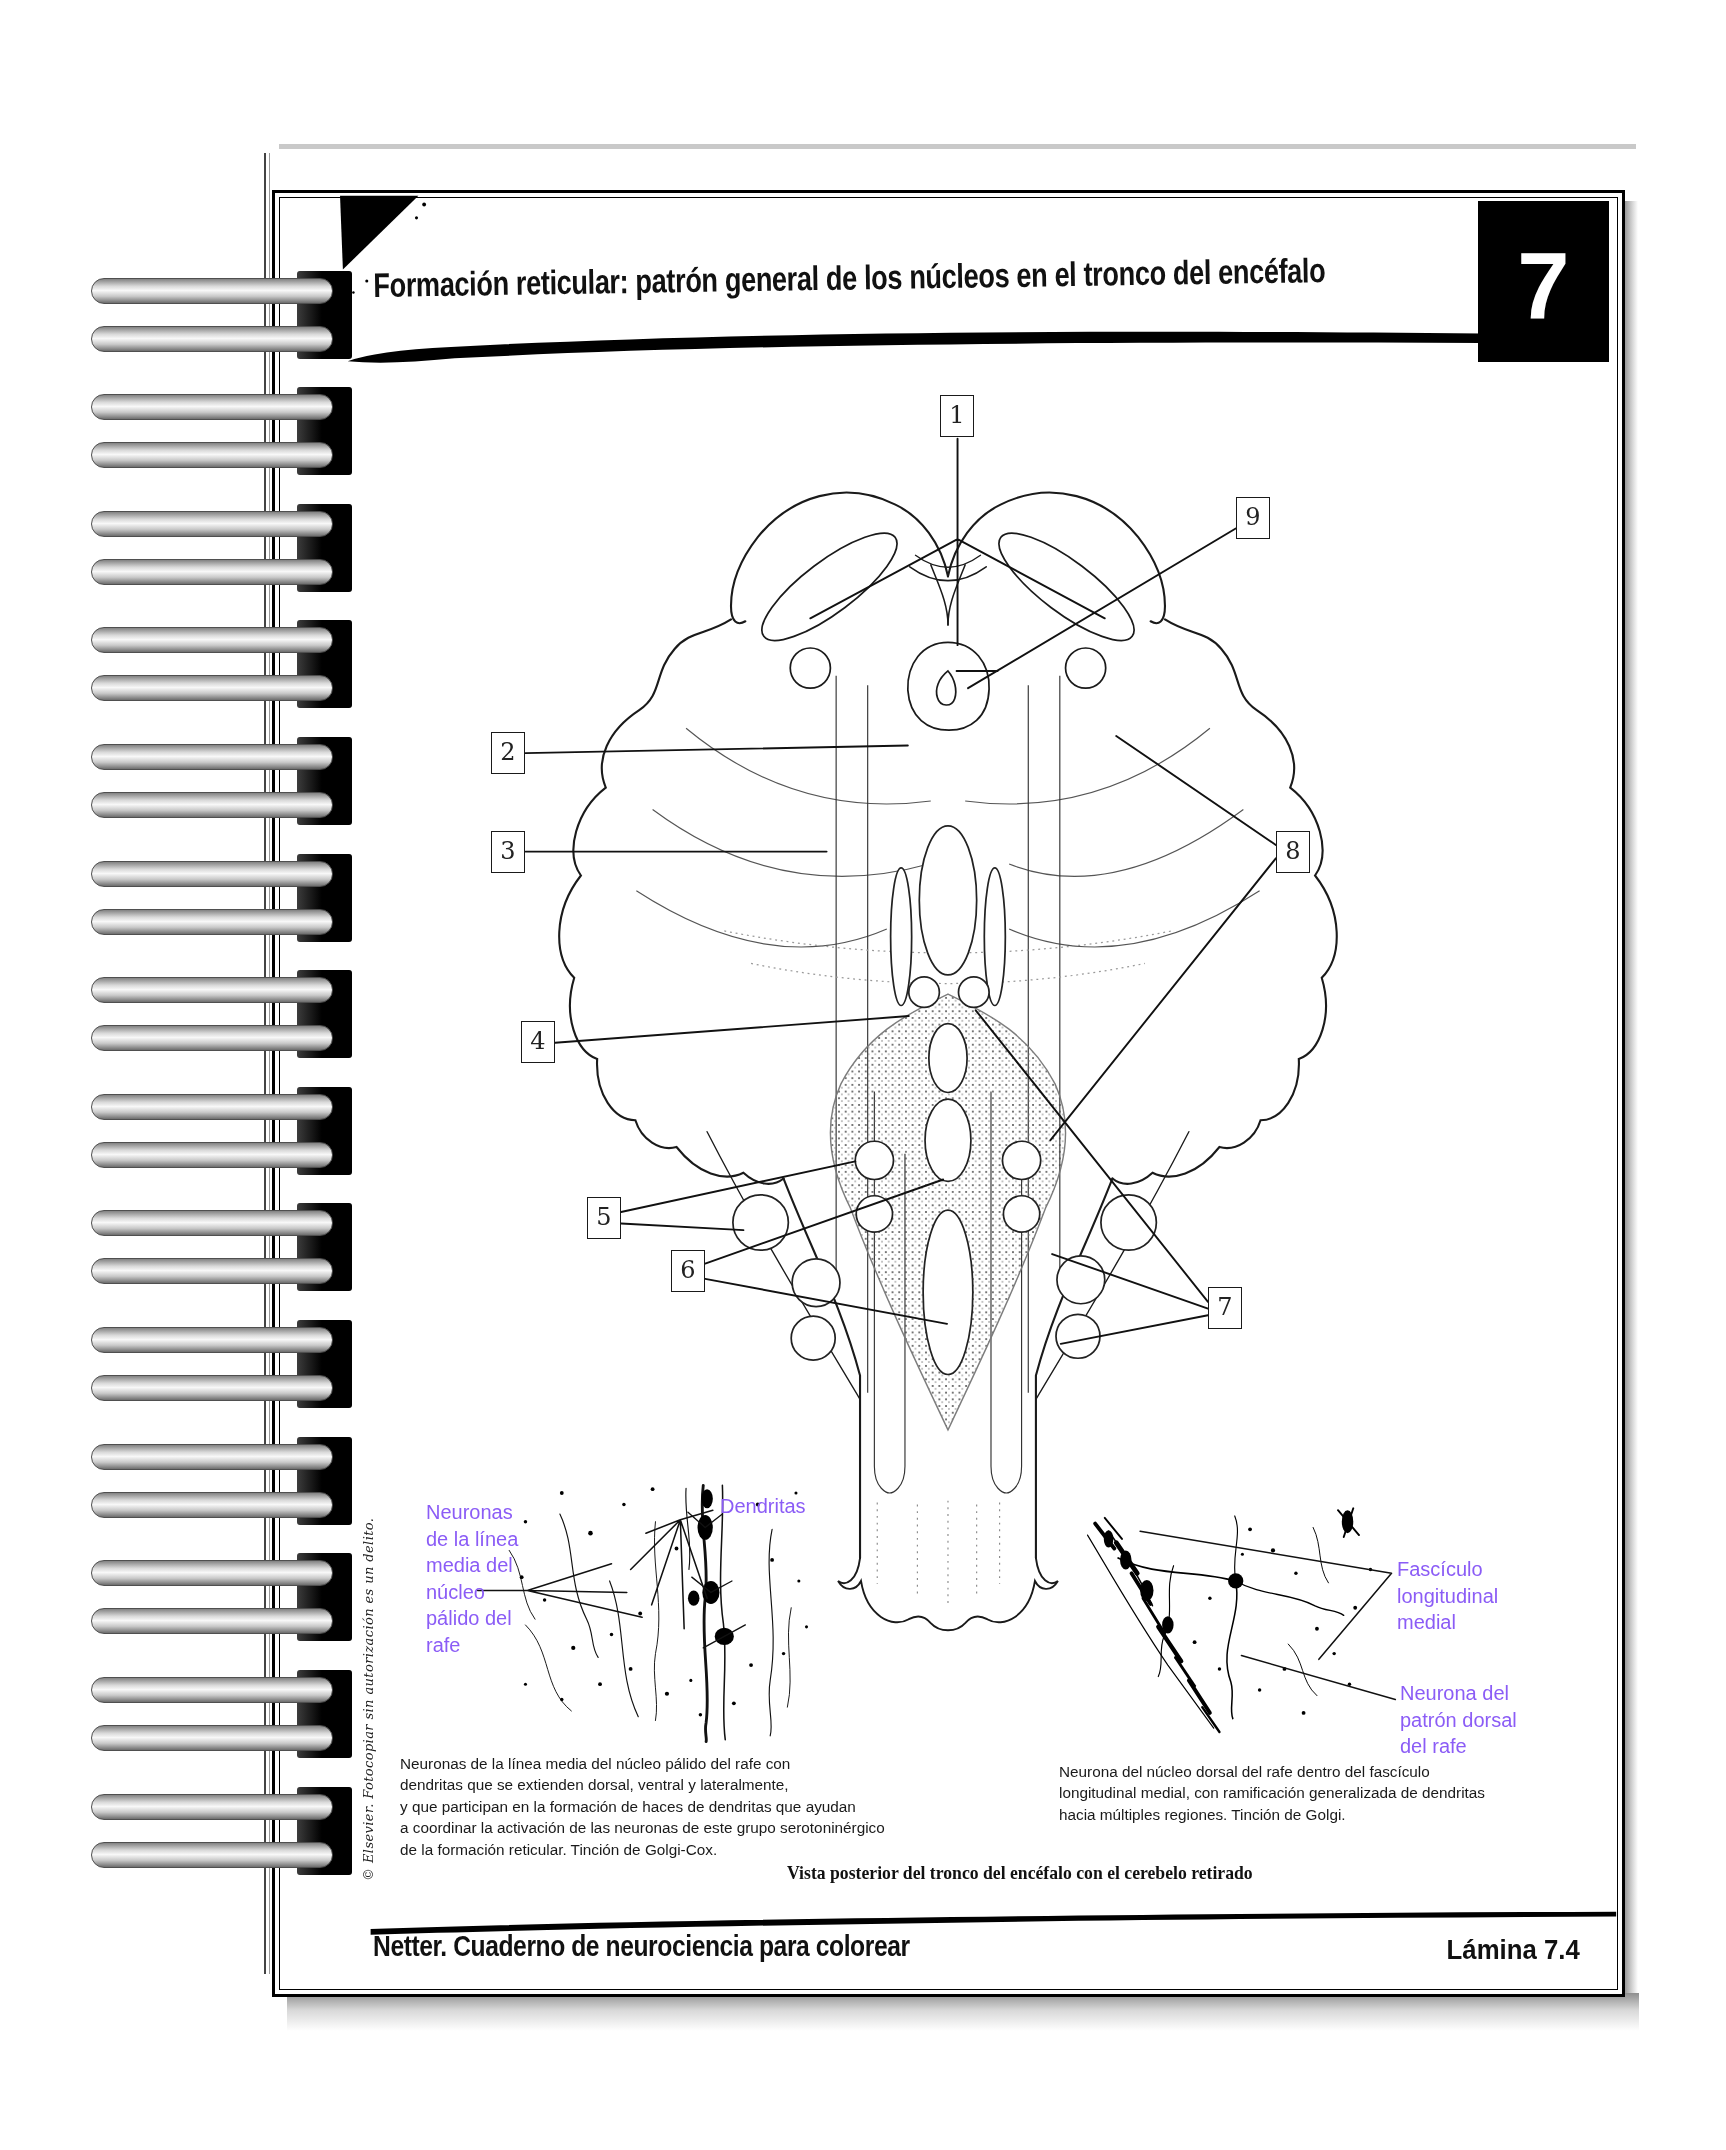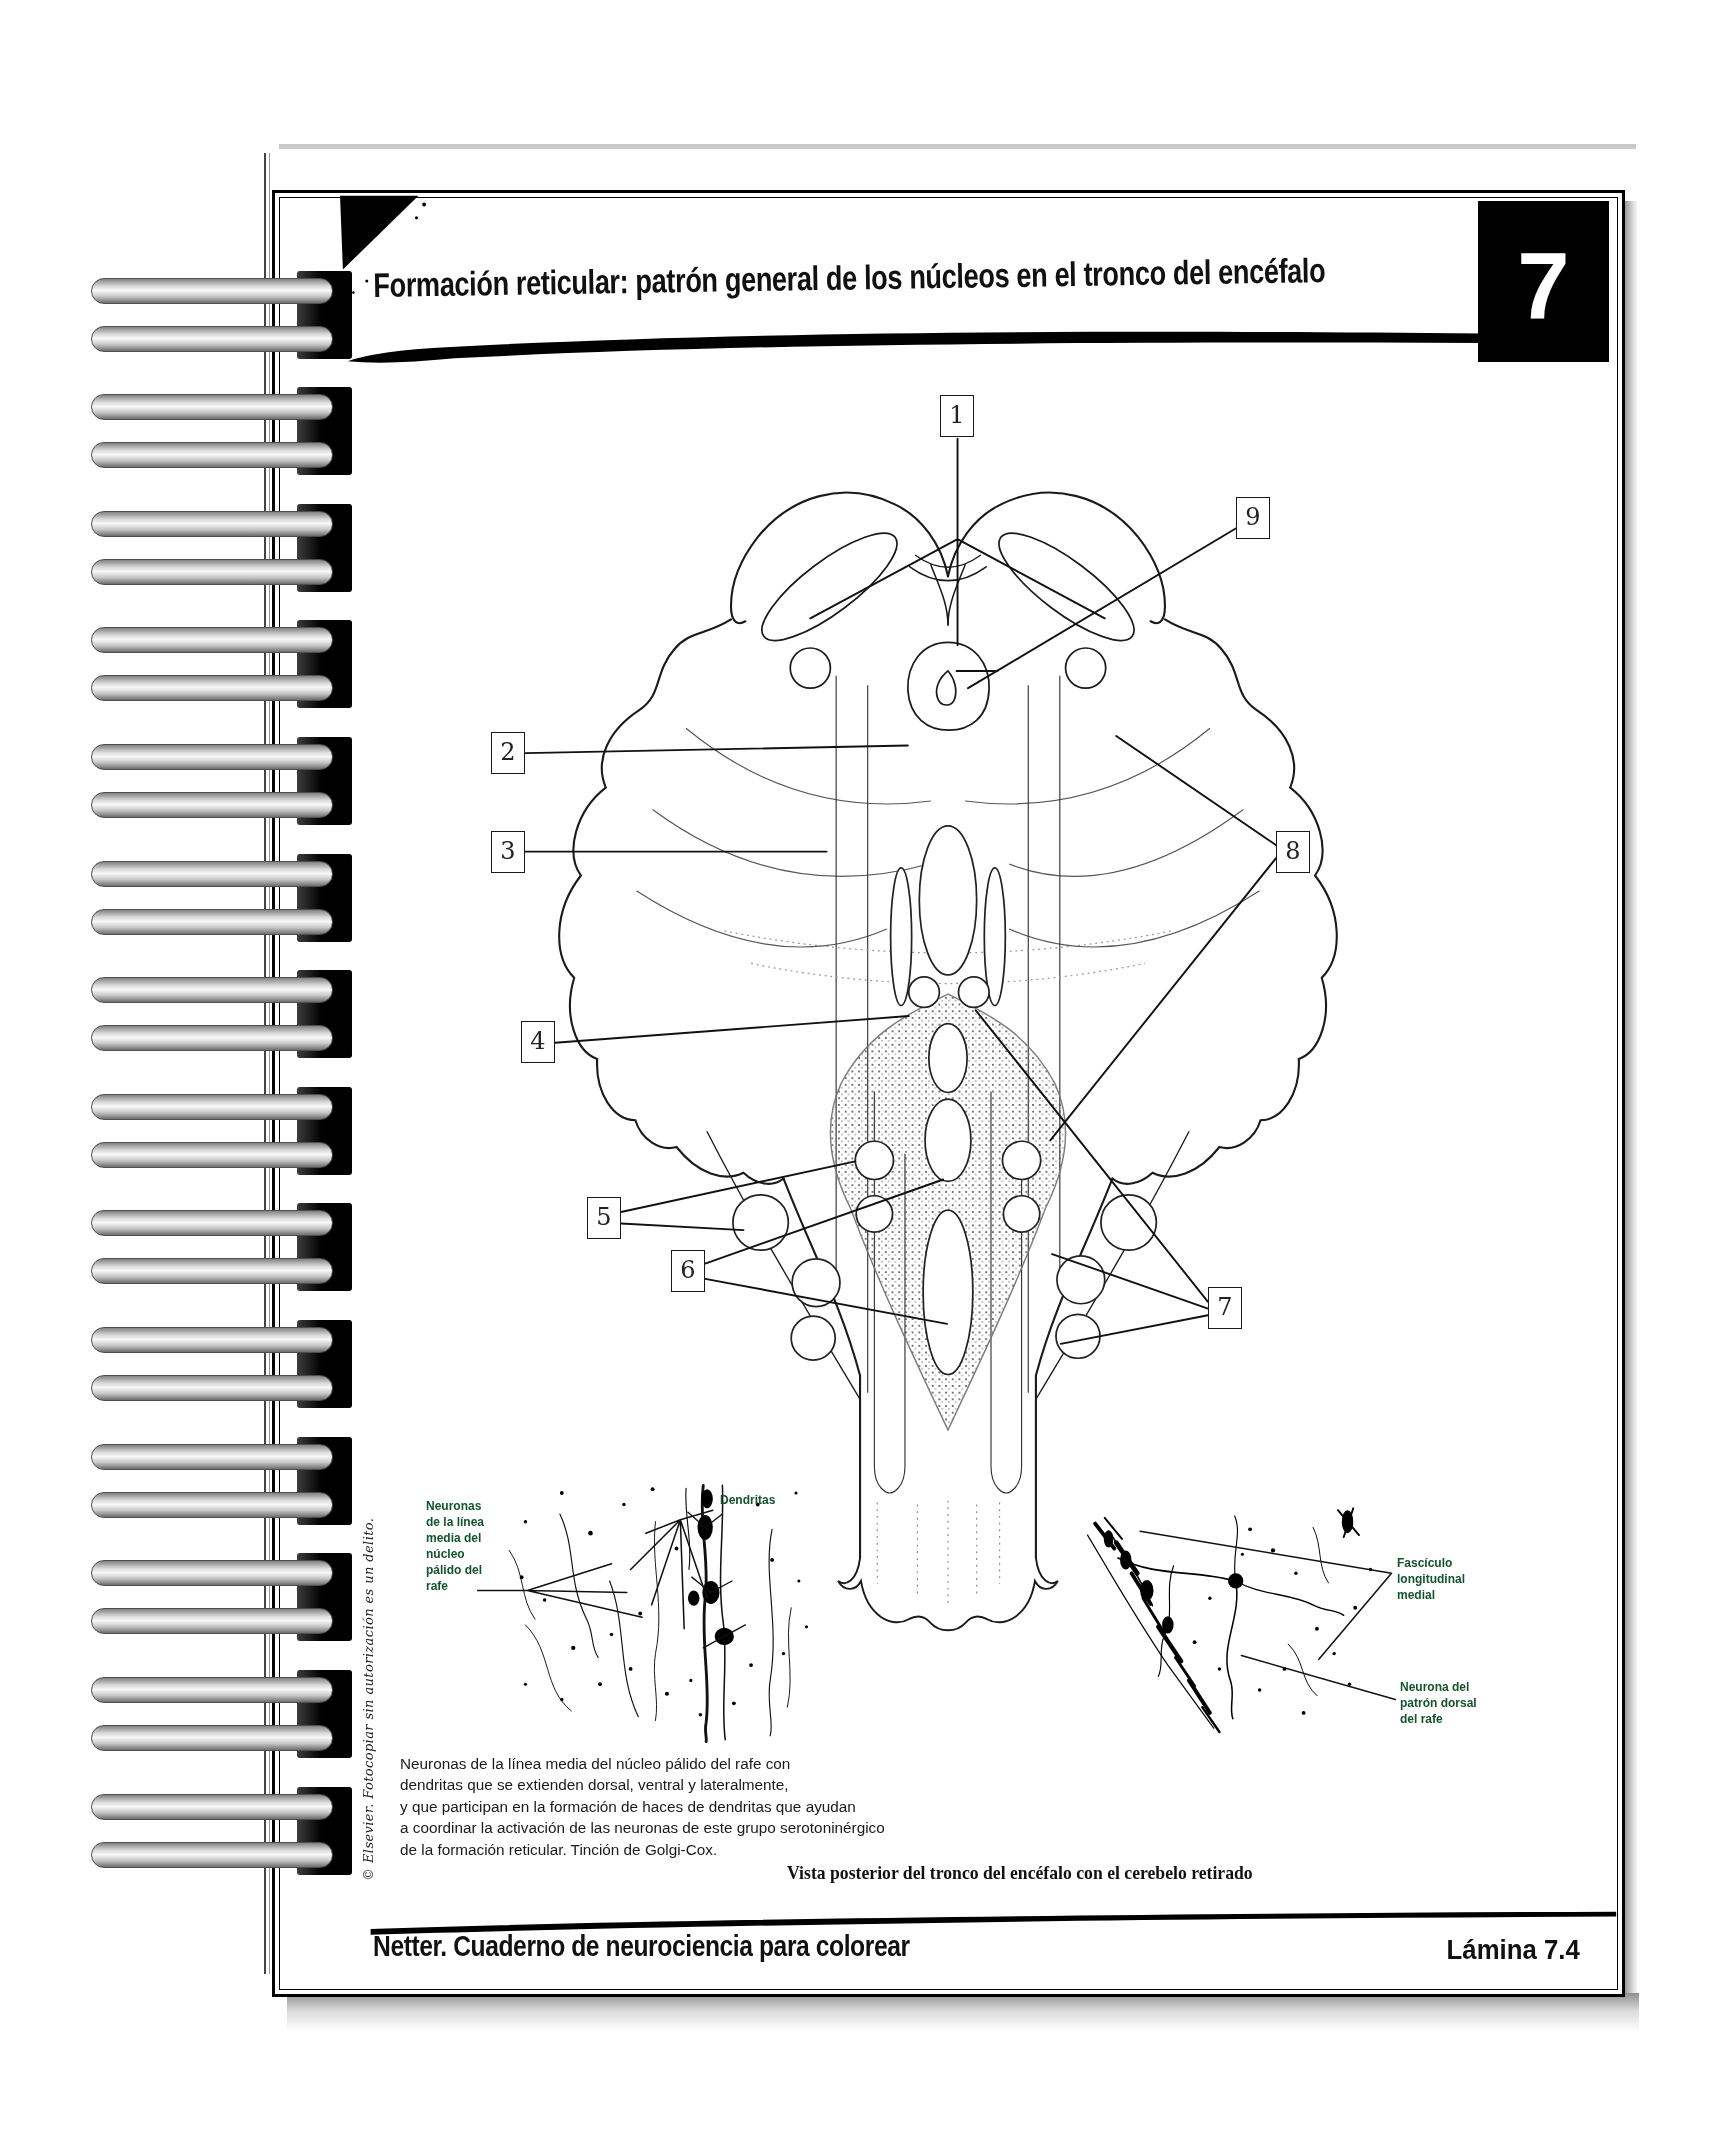--- a/index.html
+++ b/index.html
@@ -27,21 +27,21 @@
       transform:rotate(-0.9deg) scaleX(0.8);transform-origin:left top;}
   .chapter-tab{position:absolute;left:1203px;top:7.6px;width:131px;height:161px;background:#000;
       color:#fff;font-size:94px;font-weight:700;text-align:center;line-height:172px;}
 
   
   .callout{position:absolute;width:34px;height:42px;border:1.9px solid #1a1a1a;background:#fff;
       box-sizing:border-box;font-family:"DejaVu Serif",serif;font-size:24px;color:#222;
       text-align:center;line-height:38px;}
 
   
-  .lbl{position:absolute;font-size:12px;line-height:1.33;color:#14532d;white-space:pre-line;font-weight:bold;}
+  .lbl{position:absolute;font-size:20px;line-height:1.33;color:#8b5cf6;white-space:pre-line;}
   .cap{position:absolute;font-size:15.3px;line-height:1.4;color:#1a1a1a;white-space:pre-line;}
   .vista{position:absolute;left:512px;top:1669px;font-family:"Liberation Serif",serif;
       font-size:19px;font-weight:700;white-space:nowrap;transform:scaleX(0.93);transform-origin:left top;}
 
   .copyright{position:absolute;left:-109px;top:1472px;width:411px;height:21px;
       font-family:"DejaVu Serif",serif;font-style:italic;font-size:13px;letter-spacing:0.4px;
       transform:rotate(-90deg);white-space:nowrap;color:#222;}
 
   .footer-title{position:absolute;left:98px;top:1737px;font-size:29px;font-weight:700;
       letter-spacing:-0.5px;white-space:nowrap;transform:scaleX(0.85);transform-origin:left top;}
@@ -312,20 +312,23 @@
 medial</div>
   <div class="lbl" style="left:1125px;top:1487px;">Neurona del
 patrón dorsal
 del rafe</div>
 
   <div class="cap" style="left:125px;top:1560px;width:583px;">Neuronas de la línea media del núcleo pálido del rafe con
 dendritas que se extienden dorsal, ventral y lateralmente,
 y que participan en la formación de haces de dendritas que ayudan
 a coordinar la activación de las neuronas de este grupo serotoninérgico
 de la formación reticular. Tinción de Golgi-Cox.</div>
+  <div class="cap" style="left:784px;top:1568px;width:516px;">Neurona del núcleo dorsal del rafe dentro del fascículo
+longitudinal medial, con ramificación generalizada de dendritas
+hacia múltiples regiones. Tinción de Golgi.</div>
   <div class="vista">Vista posterior del tronco del encéfalo con el cerebelo retirado</div>
 
   <div class="copyright">© Elsevier. Fotocopiar sin autorización es un delito.</div>
 
   <div class="footer-title">Netter. Cuaderno de neurociencia para colorear</div>
   <div class="plate-number">Lámina 7.4</div>
 </div>
 
 <div>
   <div class="spiral-unit" style="top:271px;">

